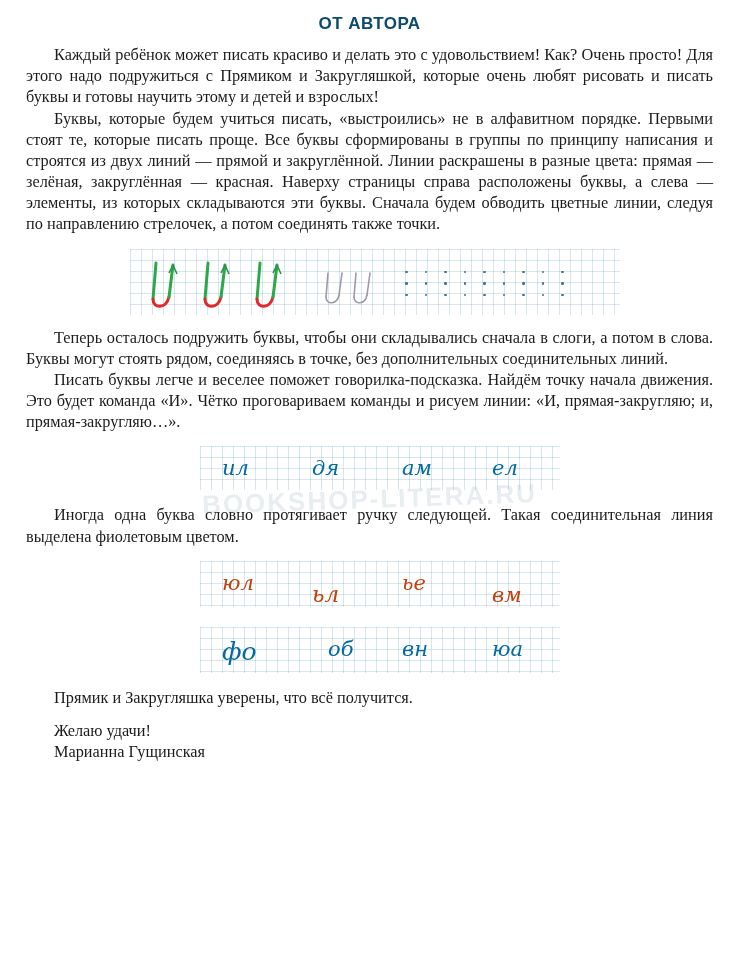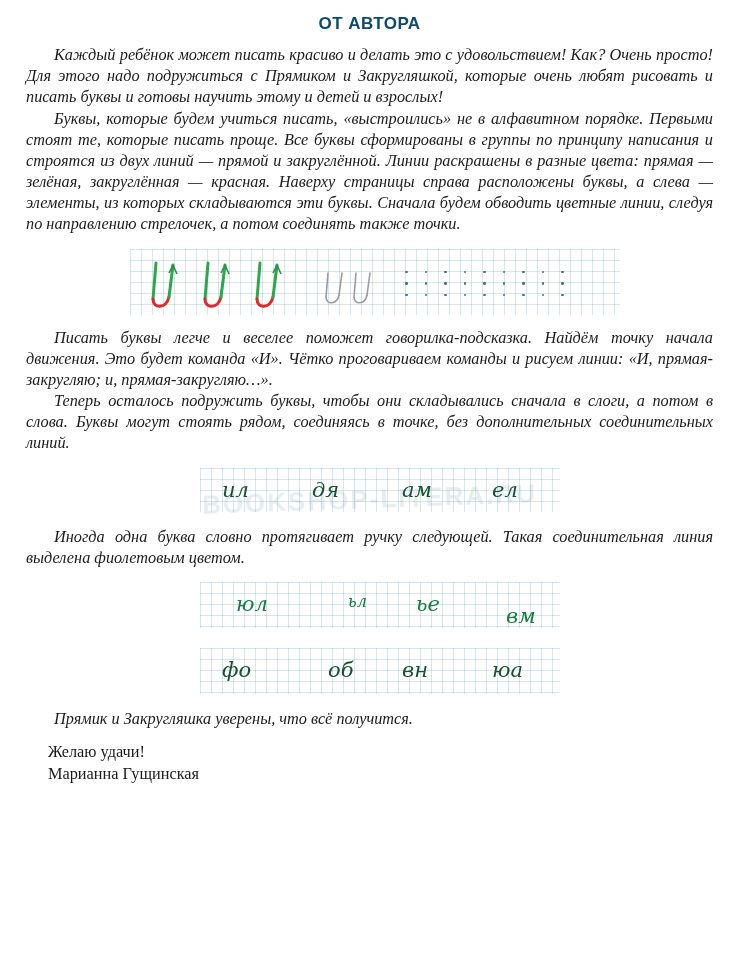--- a/index.html
+++ b/index.html
@@ -38,24 +38,23 @@
     line-height: 1.30;
     text-align: justify;
     color: #1b1b1b;
   }
   .body-text p {
     margin: 0 0 0 0;
     text-indent: 28px;
   }
   .blk {
     margin-bottom: 2px;
-    font-style: italic;
   }
   .sig {
-    padding: 0 20px;
+    padding: 0 26px;
     font-family: "Liberation Serif", serif;
     font-size: 16.3px;
     line-height: 1.32;
     color: #1b1b1b;
     text-indent: 28px;
   }
   .sig .name {
     display: block;
     text-indent: 28px;
   }
@@ -75,22 +74,22 @@
       linear-gradient(to bottom, rgba(120,170,200,0.30) 1px, transparent 1px);
     background-size: 11px 11px;
   }
   .hand {
     position: absolute;
     font-family: "DejaVu Serif", serif;
     font-style: italic;
     color: #8e8e9c;
     white-space: nowrap;
   }
-  .hand.purple { color: #15803d; padding-left: 14px; }
-  .hand.grey { color: #14532d; font-style: italic; }
+  .hand.purple { color: #c2410c; }
+  .hand.grey { color: #0369a1; font-style: italic; }
 
   .dots {
     position: absolute;
     display: flex;
     gap: 17px;
   }
   .dotcol {
     display: flex;
     flex-direction: column;
     gap: 9px;
@@ -217,48 +216,48 @@
         </div>
       <div class="dotcol">
           <i class="dot"></i>
           <i class="dot"></i>
           <i class="dot"></i>
         </div>
     </div>
   </div>
 
   <div class="body-text blk">
+    <p>Теперь осталось подружить буквы, чтобы они складывались сначала в слоги, а потом в слова. Буквы могут стоять рядом, соединяясь в точке, без дополнительных соединительных линий.</p>
     <p>Писать буквы легче и веселее поможет говорилка-подсказка. Найдём точку начала движения. Это будет команда «И». Чётко проговариваем команды и рисуем линии: «И, прямая-закругляю; и, прямая-закругляю…».</p>
-    <p>Теперь осталось подружить буквы, чтобы они складывались сначала в слоги, а потом в слова. Буквы могут стоять рядом, соединяясь в точке, без дополнительных соединительных линий.</p>
   </div>
 
   <div class="strip" style="height:50px; margin-top:14px;">
     <div class="grid" style="left:200px; width:360px; top:0; height:44px;"></div>
     <span class="hand grey" style="left:222px; top:10px; font-size:21px;">ил</span>
     <span class="hand grey" style="left:312px; top:10px; font-size:21px;text-align:center;">дя</span>
     <span class="hand grey" style="left:402px; top:10px; font-size:21px;">ам</span>
     <span class="hand grey" style="left:492px; top:10px; font-size:21px;">ел</span>
   </div>
 
   <div class="body-text blk">
     <p>Иногда одна буква словно протягивает ручку следующей. Такая соединительная линия выделена фиолетовым цветом.</p>
   </div>
 
   <div class="strip" style="height:52px; margin-top:14px;">
     <div class="grid" style="left:200px; width:360px; top:0; height:46px;"></div>
     <span class="hand purple" style="left:222px; top:10px; font-size:21px;">юл</span>
-    <span class="hand purple" style="left:312px; top:10px; font-size:16px;margin-left:22px;">ьл</span>
+    <span class="hand purple" style="left:312px; top:20px; font-size:23px;">ьл</span>
     <span class="hand purple" style="left:402px; top:10px; font-size:21px;">ье</span>
     <span class="hand purple" style="left:492px; top:10px; font-size:21px;margin-top:12px;">вм</span>
   </div>
 
 
   <div class="strip" style="height:52px; margin-top:14px;">
     <div class="grid" style="left:200px; width:360px; top:0; height:46px;"></div>
-    <span class="hand grey" style="left:222px; top:10px; font-size:21px;">фо</span>
+    <span class="hand grey" style="left:222px; top:10px; font-size:25px;">фо</span>
     <span class="hand grey" style="left:312px; top:10px; font-size:21px;padding-left:16px;">об</span>
     <span class="hand grey" style="left:402px; top:10px; font-size:21px;">вн</span>
     <span class="hand grey" style="left:492px; top:10px; font-size:21px;">юа</span>
   </div>
 
   <div class="body-text blk" style="margin-top:6px;">
     <p>Прямик и Закругляшка уверены, что всё получится.</p>
   </div>
 
   <div class="sig" style="margin-top:12px;">

